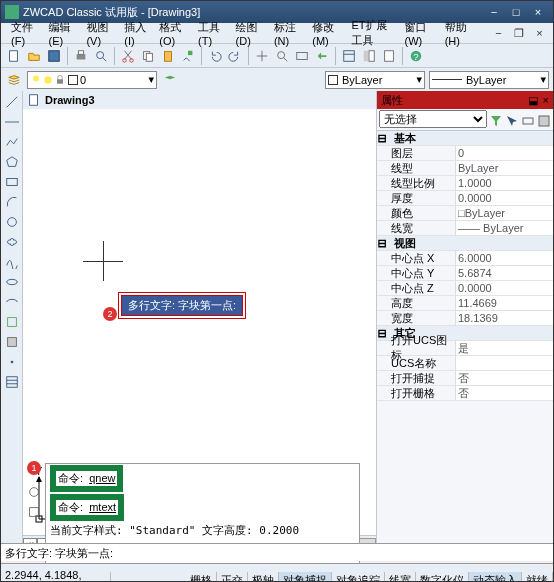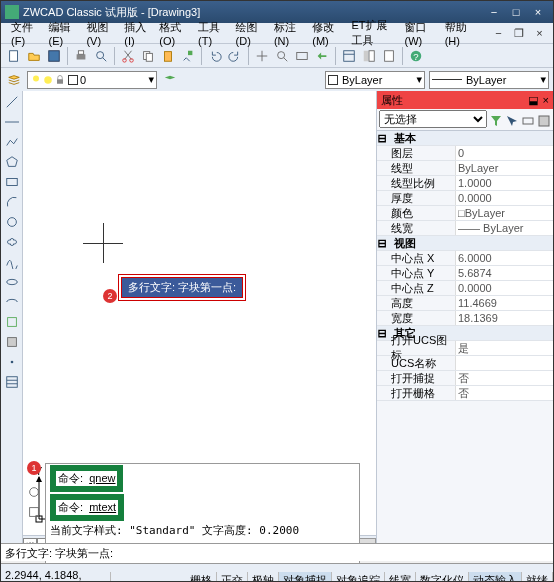--- a/index.html
+++ b/index.html
@@ -31,21 +31,21 @@
 .badge2 { position: absolute; left: 80px; top: 198px; width: 14px; height: 14px; background: #d33; color: #fff; border-radius: 50%; display: flex; align-items: center; justify-content: center; font-size: 9px; }
 .ucs { position: absolute; left: 8px; bottom: 8px; }
 .tabrow { height: 18px; background: #e8eef6; display: flex; align-items: center; border-top: 1px solid #c0c8d4; }
 .tabbtns { display: flex; }
 .tabbtns .tb { width: 14px; height: 14px; border: 1px solid #888; background: #fff; display: flex; align-items: center; justify-content: center; cursor: pointer; font-size: 8px; }
 .tab { padding: 1px 6px; border: 1px solid #888; background: #fff; margin-left: 1px; cursor: pointer; font-size: 10px; }
 .tab.active { background: #fff; font-weight: bold; }
 .hscroll { flex: 1; height: 14px; background: #ddd; margin-left: 4px; position: relative; border: 1px solid #999; }
 .hscroll::before { content: ''; position: absolute; left: 0; top: 0; width: 50px; height: 100%; background: #888; }
 .proppanel { width: 177px; background: #f4f6fa; border-left: 1px solid #c0c8d4; display: flex; flex-direction: column; }
-.prophead { height: 18px; background: #ef4444; padding: 0 4px; display: flex; align-items: center; }
+.prophead { height: 18px; background: #b91c1c; padding: 0 4px; display: flex; align-items: center; }
 .propcombo { height: 22px; display: flex; align-items: flex-end; padding: 2px; gap: 2px; border-bottom: 1px solid #c0c8d4; }
 .propcombo select { flex: 1; height: 18px; font-size: 11px; }
 .propicons { display: flex; gap: 2px; }
 .propicons .pi { width: 14px; height: 14px; cursor: pointer; display: flex; align-items: center; justify-content: center; }
 .propgrid { flex: 1; overflow: auto; font-size: 10px; }
 .pgrow { display: flex; height: 15px; align-items: center; border-bottom: 1px solid #e0e4ea; }
 .pgrow.group { font-weight: bold; background: #e8eef6; }
 .pgrow .k { width: 78px; padding-left: 14px; }
 .pgrow.group .k { padding-left: 7px; }
 .pgrow .v { flex: 1; background: #fff; padding-left: 2px; color: #555; border-left: 1px solid #ddd; height: 100%; display: flex; align-items: center; }
@@ -324,20 +324,26 @@
     <span class="lt">
         <svg viewBox="0 0 16 16">
           <rect x="2" y="2" width="12" height="12" fill="none" stroke="#357"></rect>
           <line x1="2" y1="6" x2="14" y2="6" stroke="#357"></line>
           <line x1="2" y1="10" x2="14" y2="10" stroke="#357"></line>
         </svg>
       </span>
   </div>
 
   <div class="canvaswrap">
+    <div class="doctitle">
+      <svg width="14" height="14" viewBox="0 0 16 16">
+          <rect x="3" y="2" width="9" height="12" fill="#fff" stroke="#357"></rect>
+        </svg>
+      <span style="margin-left:4px;font-weight:bold">Drawing3</span>
+    </div>
     <div class="canvas">
       <div class="crosshair">
           <div class="h"></div>
           <div class="v"></div>
         </div>
       <div class="prompt">多行文字: 字块第一点:</div>
       <div class="badge2">2</div>
       <svg class="ucs" width="60" height="60" viewBox="0 0 60 60">
         <line x1="8" y1="52" x2="50" y2="52" stroke="#000" marker-end="url(#a)"></line>
         <line x1="8" y1="52" x2="8" y2="10" stroke="#000" marker-end="url(#a)"></line>

